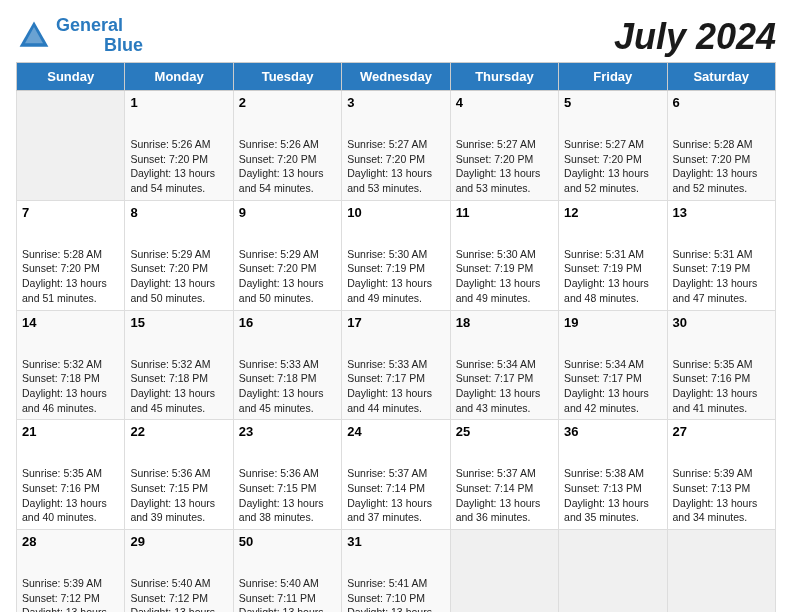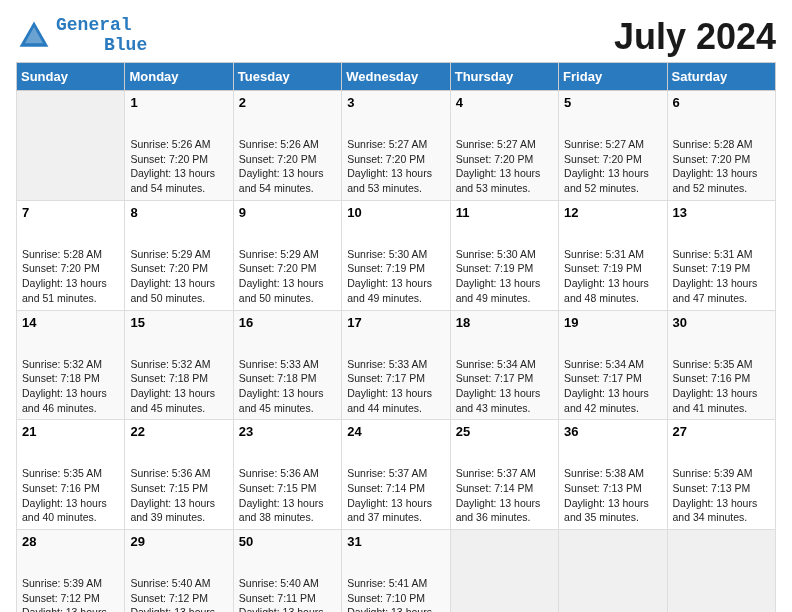--- a/index.html
+++ b/index.html
@@ -13,21 +13,20 @@
     .header-top {
       display: flex;
       align-items: flex-start;
       justify-content: space-between;
       margin-bottom: 4px;
     }
     .logo {
       display: flex;
       align-items: center;
       gap: 4px;
-      font-family: Liberation Mono, monospace;
     }
     .logo-text {
       font-size: 18px;
       font-weight: bold;
       color: #1a1a1a;
       line-height: 1.1;
     }
     .logo-text span {
       color: #2a7abf;
     }
@@ -35,35 +34,36 @@
       width: 36px;
       height: 36px;
     }
     .title-block {
       text-align: right;
     }
     .month-year {
       font-size: 36px;
       font-weight: bold;
       color: #1a1a1a;
+      font-style: italic;
     }
     .location {
       font-size: 16px;
       color: #333;
     }
     table {
       width: 100%;
       border-collapse: collapse;
       font-size: 11px;
     }
     thead tr th {
       background-color: #2a7abf;
       color: #fff;
       padding: 6px 4px;
-      text-align: left;
+      text-align: center;
       font-size: 13px;
       font-weight: bold;
       border: 1px solid #ccc;
     }
     tbody tr td {
       vertical-align: top;
       padding: 4px 5px;
       border: 1px solid #ddd;
       min-height: 80px;
       height: 90px;

